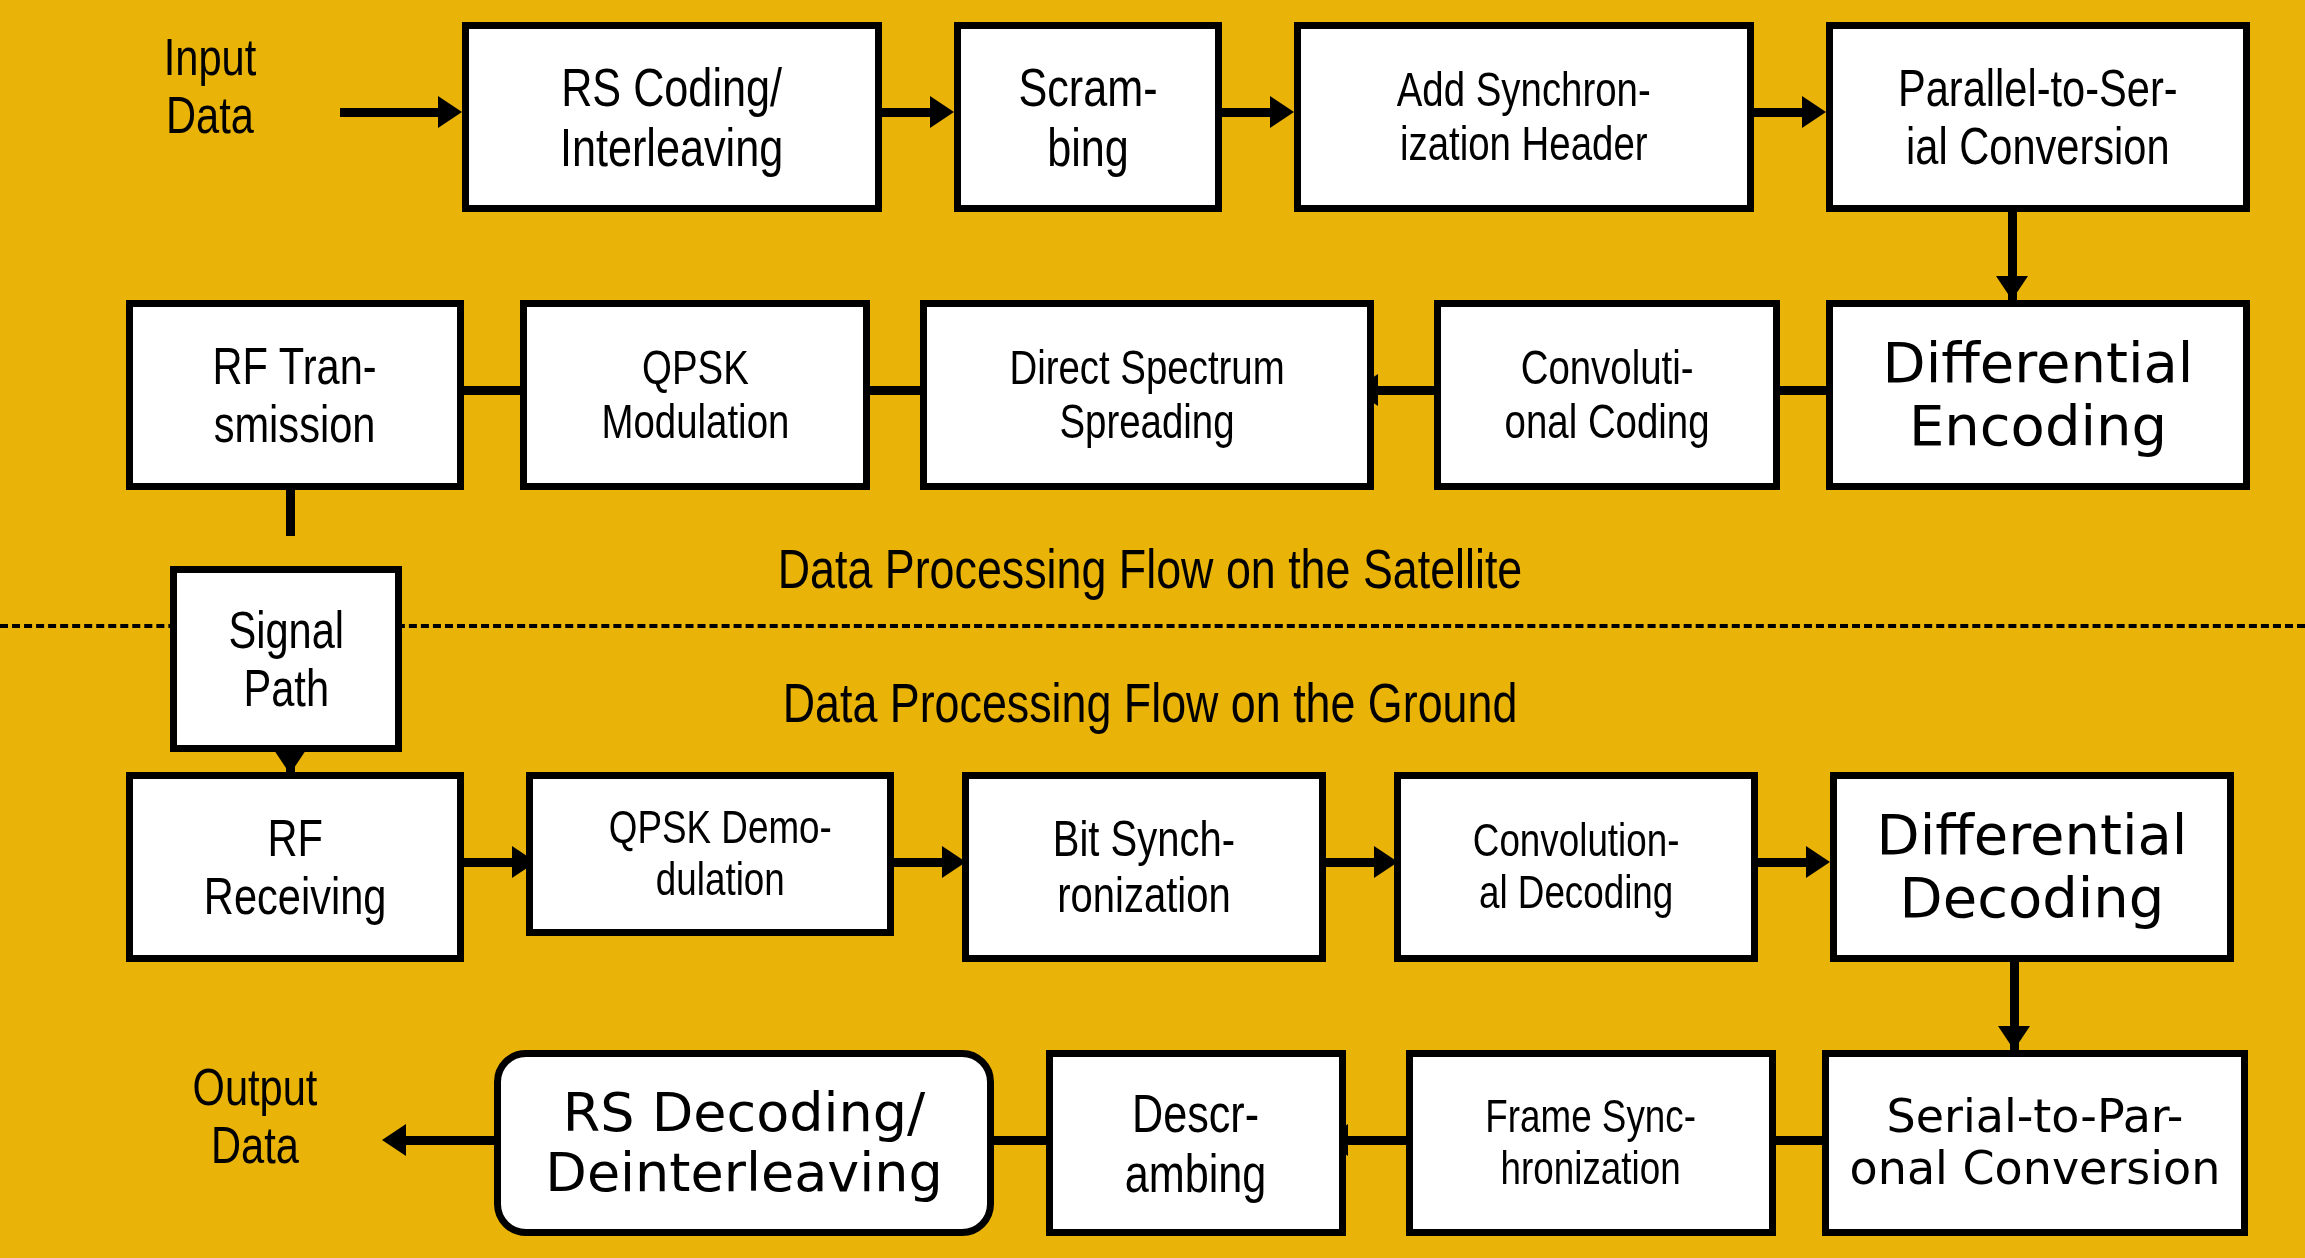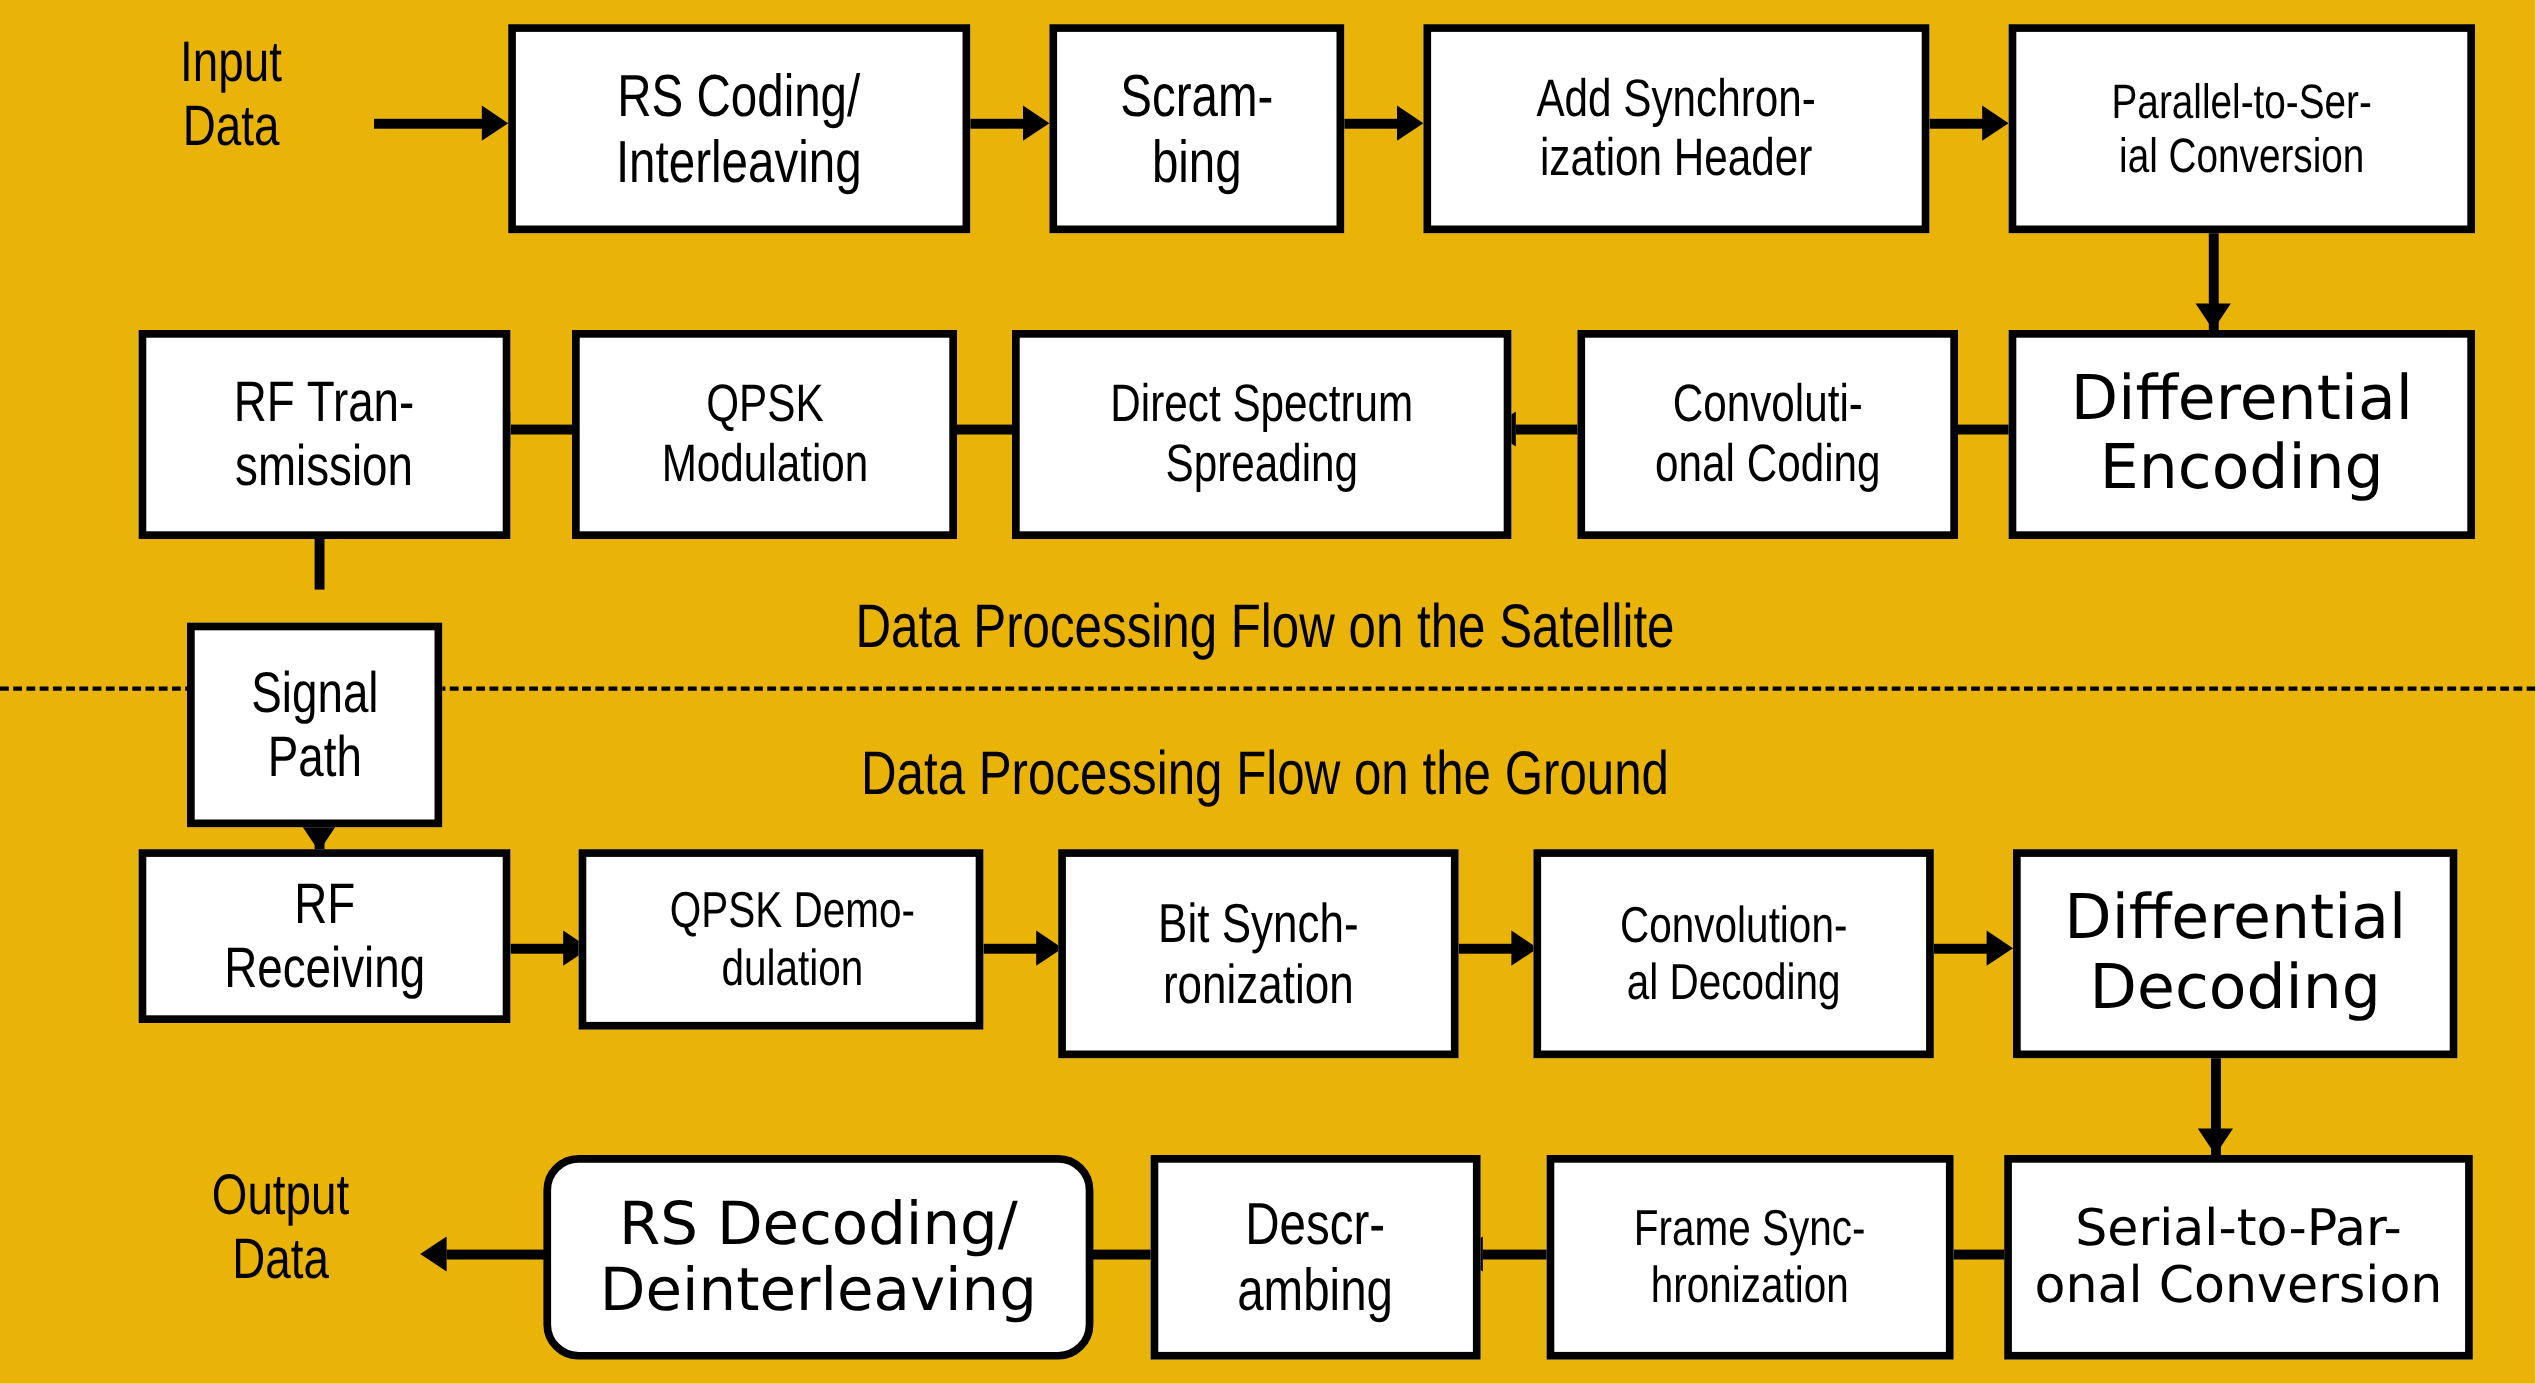--- a/index.html
+++ b/index.html
@@ -126,21 +126,21 @@
   <div class="box" style="left:1294px; top:22px; width:460px; height:190px; font-size:48px;">
     <div>
       <div class="cond">Add Synchron-</div>
       <div class="cond">ization Header</div>
     </div>
   </div>
 
   <div class="hline" style="left:1754px; top:108px; width:56px;"></div>
   <div class="arrow-r" style="left:1802px; top:96px;"></div>
 
-  <div class="box" style="left:1826px; top:22px; width:424px; height:190px; font-size:44px;">
+  <div class="box" style="left:1826px; top:22px; width:424px; height:190px; font-size:52px;">
     <div>
       <div class="cond">Parallel-to-Ser-</div>
       <div class="cond">ial Conversion</div>
     </div>
   </div>
 
   <div class="vline" style="left:2008px; top:208px; height:92px;"></div>
   <div class="arrow-d" style="left:1996px; top:276px;"></div>
 
   <div class="box" style="left:1826px; top:300px; width:424px; height:190px; font-size:56px;">
@@ -205,21 +205,21 @@
   <div class="box" style="left:170px; top:530px; width:232px; height:186px; font-size:52px; z-index:7;margin-top:36px;">
     <div>
       <div class="cond">Signal</div>
       <div class="cond">Path</div>
     </div>
   </div>
 
   <div class="vline" style="left:286px; top:712px; height:62px;"></div>
   <div class="arrow-d" style="left:274px; top:750px;"></div>
 
-  <div class="box" style="left:126px; top:772px; width:338px; height:158px; font-size:52px;">
+  <div class="box" style="left:126px; top:772px; width:338px; height:190px; font-size:52px;">
     <div>
       <div class="cond">RF</div>
       <div class="cond">Receiving</div>
     </div>
   </div>
 
   <div class="hline" style="left:464px; top:858px; width:56px;"></div>
   <div class="arrow-r" style="left:512px; top:846px;"></div>
 
   <div class="box" style="left:526px; top:772px; width:368px; height:164px; font-size:46px;padding-left:21px;">

